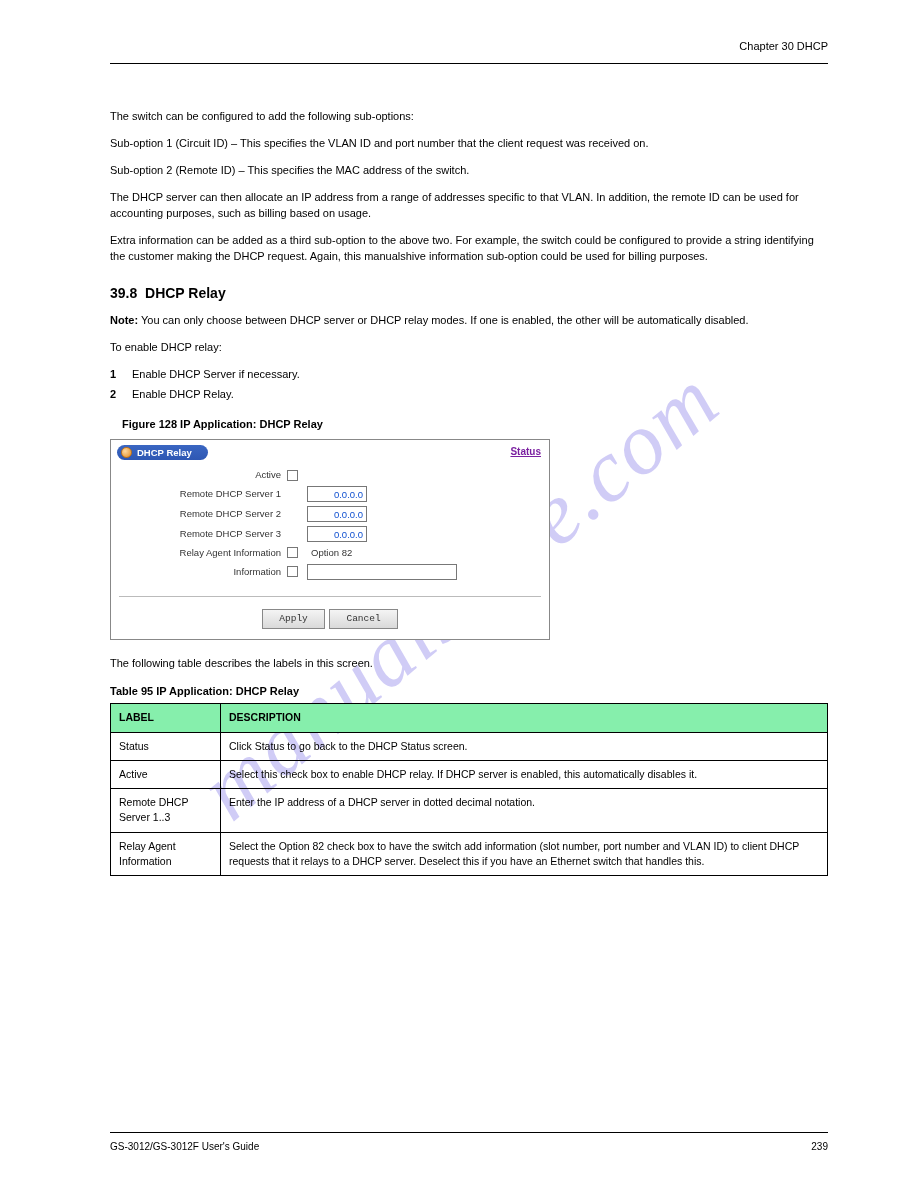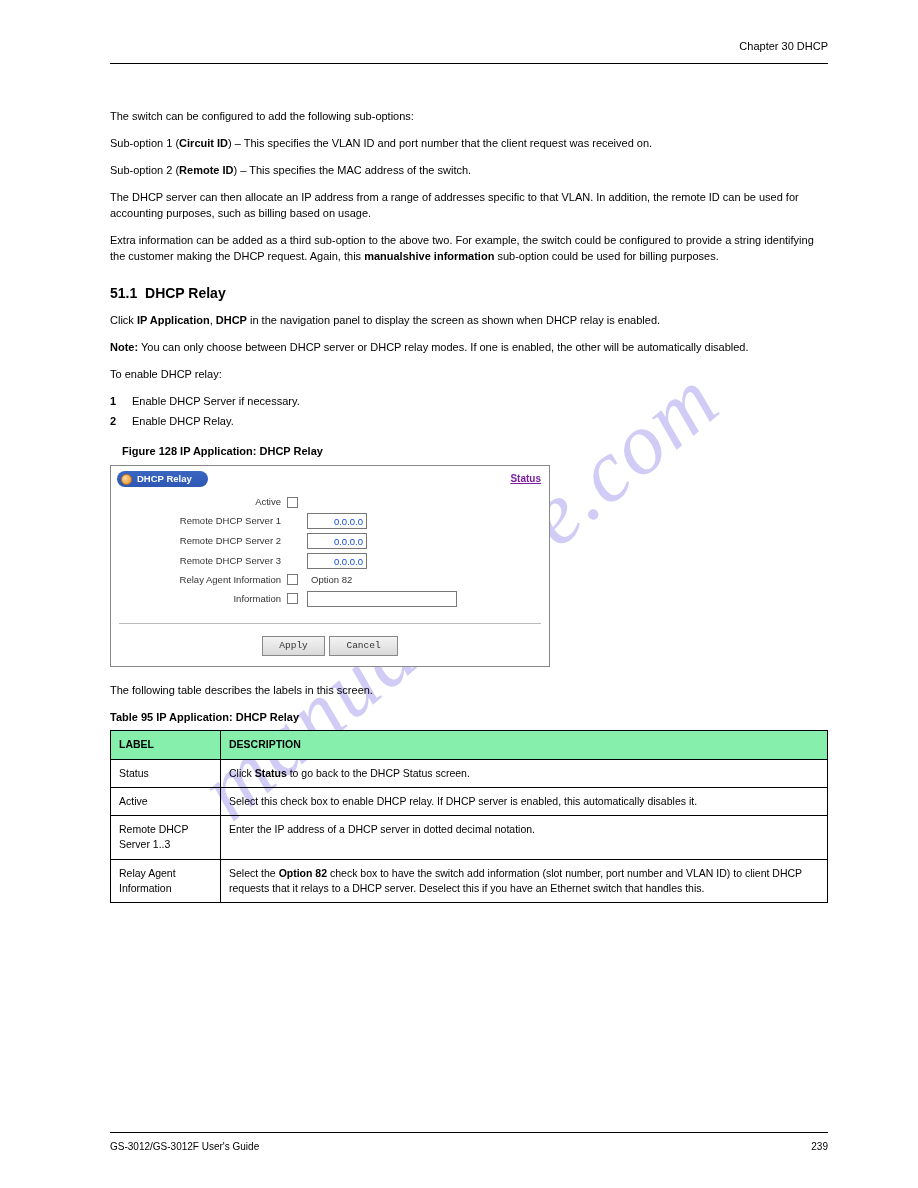--- a/index.html
+++ b/index.html
@@ -28,21 +28,21 @@
   .header-rule { border-top: 1px solid #000; margin-top: 18px; }
   .header-right {
     position: absolute;
     top: 40px; right: 90px;
     font-size: 11px;
   }
   .content { position: relative; z-index: 10; margin-top: 45px; font-size: 11px; line-height: 1.45; }
   .para { margin-bottom: 11px; }
   h2.sec-h { font-size: 14px; font-weight: bold; margin: 18px 0 10px; }
   .note-label { font-weight: bold; text-align: right; }
-  .term { font-weight: bold; }
+  .term { font-weight: normal; }
   .step-ol { list-style: none; margin: 6px 0 10px 0; }
   .step-ol li { display: flex; gap: 8px; margin-bottom: 4px; }
   .step-num { font-weight: bold; min-width: 14px; }
   .fig-caption { font-weight: bold; margin: 14px 12px 6px; font-size: 11px; }
 
   
   .fig-box { border: 1px solid #888; width: 440px; margin: 4px 0 16px 0; background: #fff; font-size: 9.5px; color: #333; }
   .fig-title-row { display: flex; align-items: center; justify-content: space-between; padding: 5px 8px 2px 6px; }
   .pill { display: inline-flex; align-items: center; background: linear-gradient(#3a66c2,#2e57b3); color: #fff; border-radius: 10px; padding: 1px 16px 1px 4px; font-size: 9.5px; font-weight: bold; }
   .pill-dot { width: 11px; height: 11px; border-radius: 50%; background: radial-gradient(circle at 35% 35%, #ffd9a0, #e28a20); margin-right: 5px; border: 1px solid #c77310; }
@@ -89,26 +89,23 @@
     <span>Sub-option 2 (</span><span class="term">Remote ID</span><span>) – This specifies the MAC address of the switch.</span>
   </p>
 
   <p class="para">The DHCP server can then allocate an IP address from a range of addresses specific to that VLAN. In addition, the remote ID can be used for accounting purposes, such as billing based on usage.</p>
 
   <p class="para">
     <span>Extra information can be added as a third sub-option to the above two. For example, the switch could be configured to provide a string identifying the customer making the DHCP request. Again, this </span><span class="term">manualshive information</span><span> sub-option could be used for billing purposes.</span>
   </p>
 
   <h2 class="sec-h">
-    <span>51.1</span>&nbsp;&nbsp;<span>DHCP Relay</span>
+    <span>39.8</span>&nbsp;&nbsp;<span>DHCP Relay</span>
   </h2>
 
-  <p class="para">
-    <span>Click </span><span class="term">IP Application</span><span>, </span><span class="term">DHCP</span><span> in the navigation panel to display the screen as shown when DHCP relay is enabled.</span>
-  </p>
 
   <p class="para">
     <span class="note-label">Note:</span>
     <span>You can only choose between DHCP server or DHCP relay modes. If one is enabled, the other will be automatically disabled.</span>
   </p>
 
   <p class="para">To enable DHCP relay:</p>
   <ol class="step-ol">
     <li>
         <span class="step-num">1</span>

